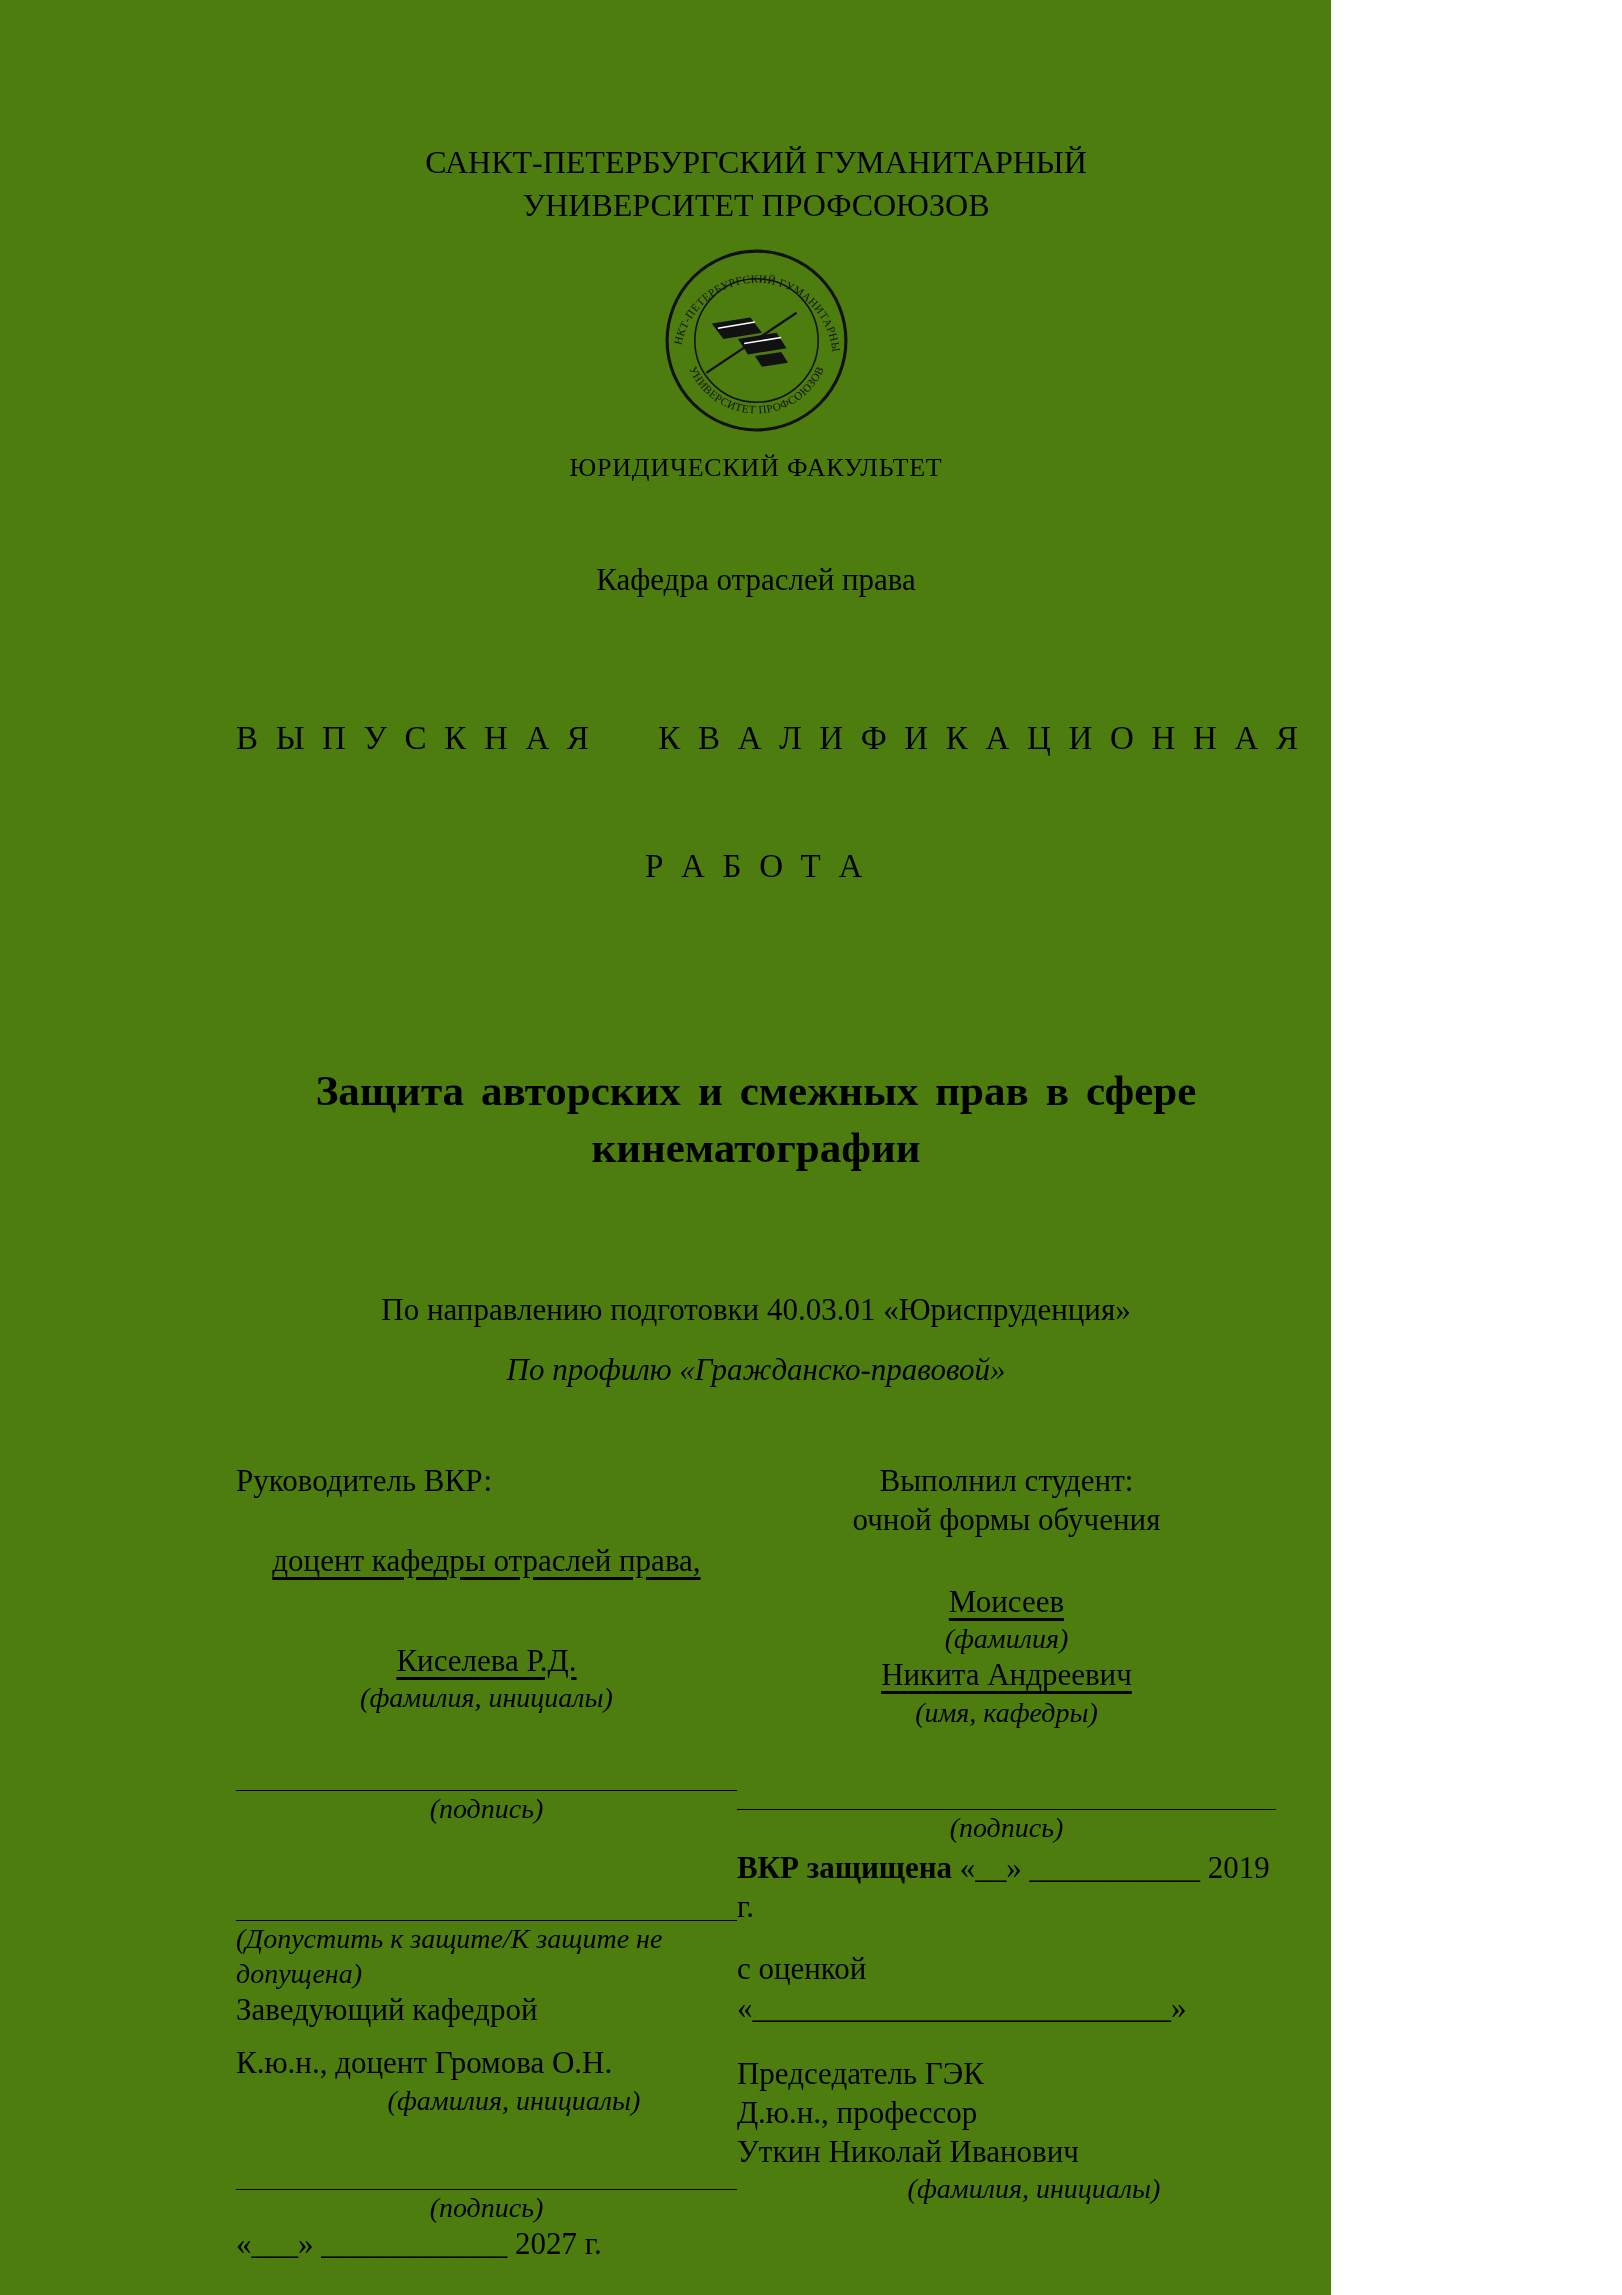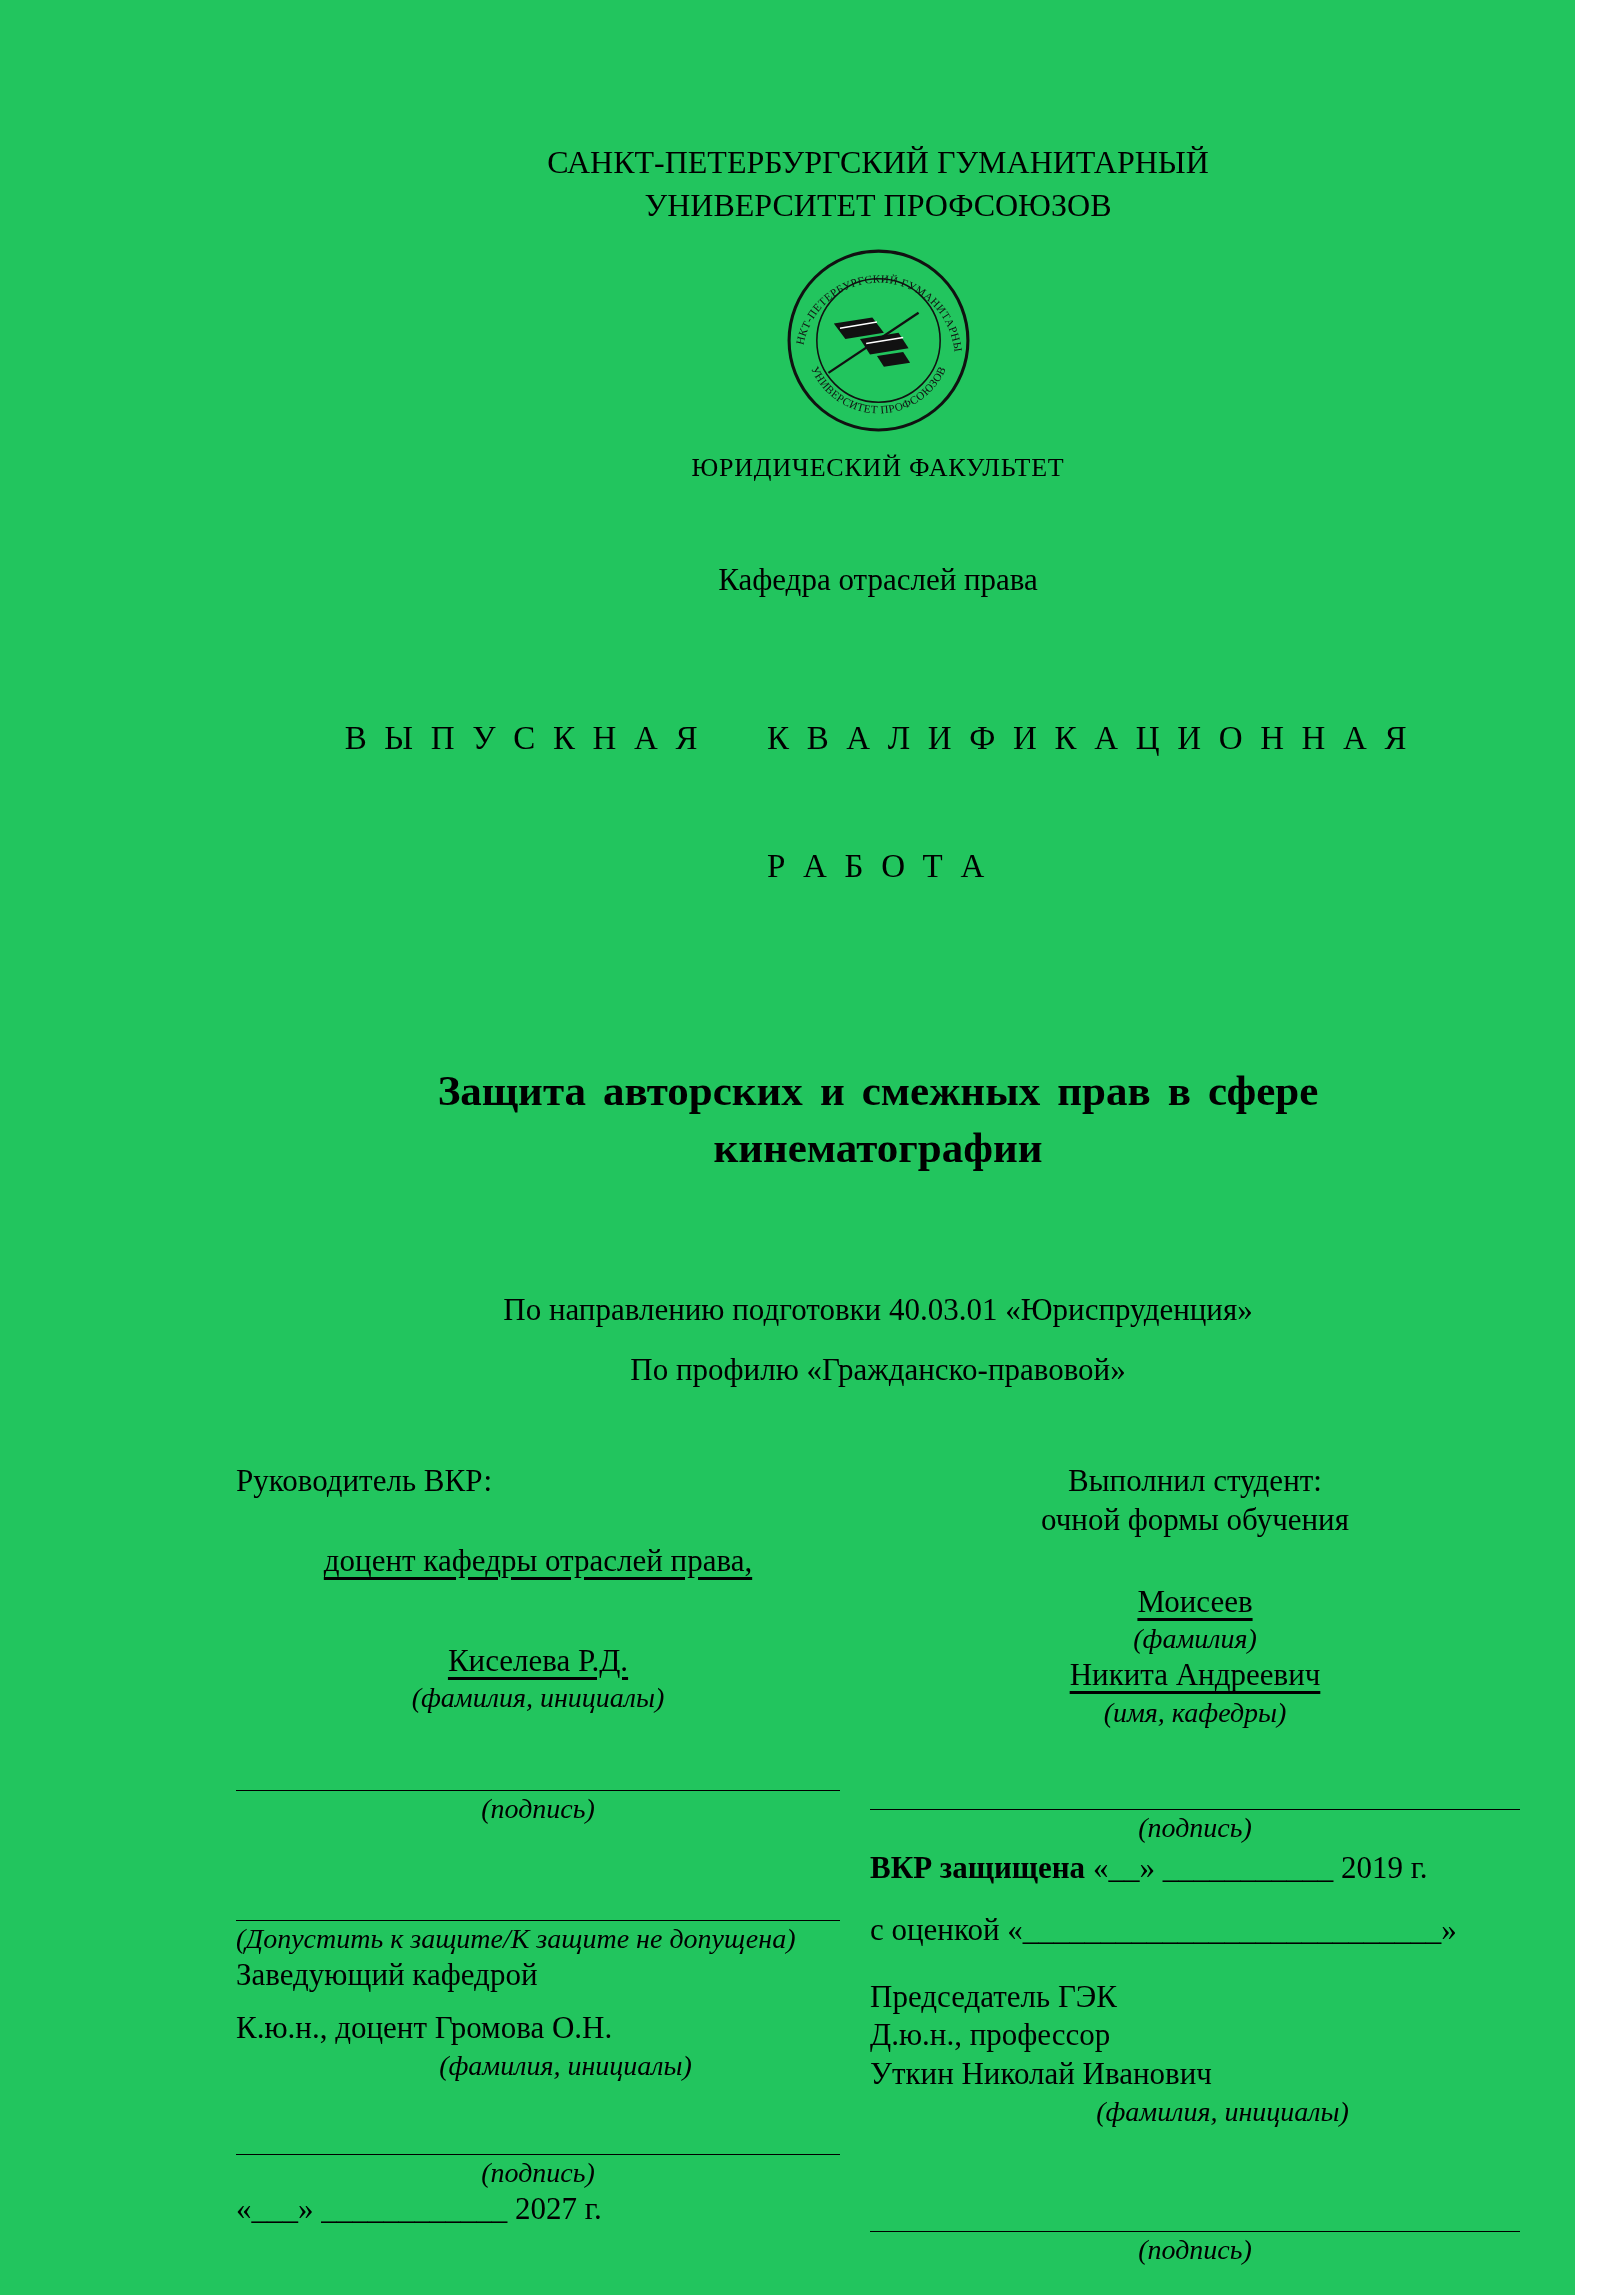--- a/index.html
+++ b/index.html
@@ -1,38 +1,38 @@
 <!DOCTYPE html>
 <html style="font-size:12.6px"><head>
 <meta charset="utf-8">
 <style>
   * { box-sizing: border-box; }
   html, body { margin: 0; padding: 0; background: #ffffff; }
   .page {
     position: relative;
-    width: 1575px;
+    width: 1331px;
     height: 2295px;
-    background: #22c55e;
+    background: #4d7c0f;
     color: #000000;
     font-family: "Liberation Serif", "DejaVu Serif", serif;
     font-size: 31px;
     line-height: 1.25;
     padding: 141px 55px 0 236px;
     overflow: hidden;
   }
   .center { text-align: center; }
   .header-university { font-size: 32px; line-height: 1.35; }
   .logo-wrap { margin: 20.4px auto 0 auto; width: 185px; height: 185px; }
   .logo-wrap svg { display: block; width: 185px; height: 185px; }
   .faculty { font-size: 26px; letter-spacing: 0.8px; margin-top: 19px; }
   .department { margin-top: 77px; font-size: 31px; }
   .worktype { margin-top: 31px; font-size: 33px; line-height: 1.3; white-space: pre; letter-spacing: 4.7px; }
   .thesis-title { margin-top: 88px; font-size: 43px; font-weight: bold; line-height: 1.33; word-spacing: 6.3px; }
   .program { margin-top: 114px; font-size: 31px; }
-  .program-profile { margin-top: 22px; }
+  .program-profile { margin-top: 22px; font-style: italic; }
   .columns { display: flex; justify-content: space-between; margin-top: 72px; }
   .col-left { width: 604px; }
   .col-right { width: 650px; }
   .u { text-decoration: underline; text-underline-offset: 5.5px; }
   .cap { font-style: italic; font-size: 28px; line-height: 1.25; }
   .sig-line { border-bottom: 1.6px solid #000; height: 0; width: 100%; }
   .mt5   { margin-top: 3.9px; }
   .mt18  { margin-top: 14px; }
   .mt30  { margin-top: 23.6px; }
   .mt35  { margin-top: 27.5px; }

